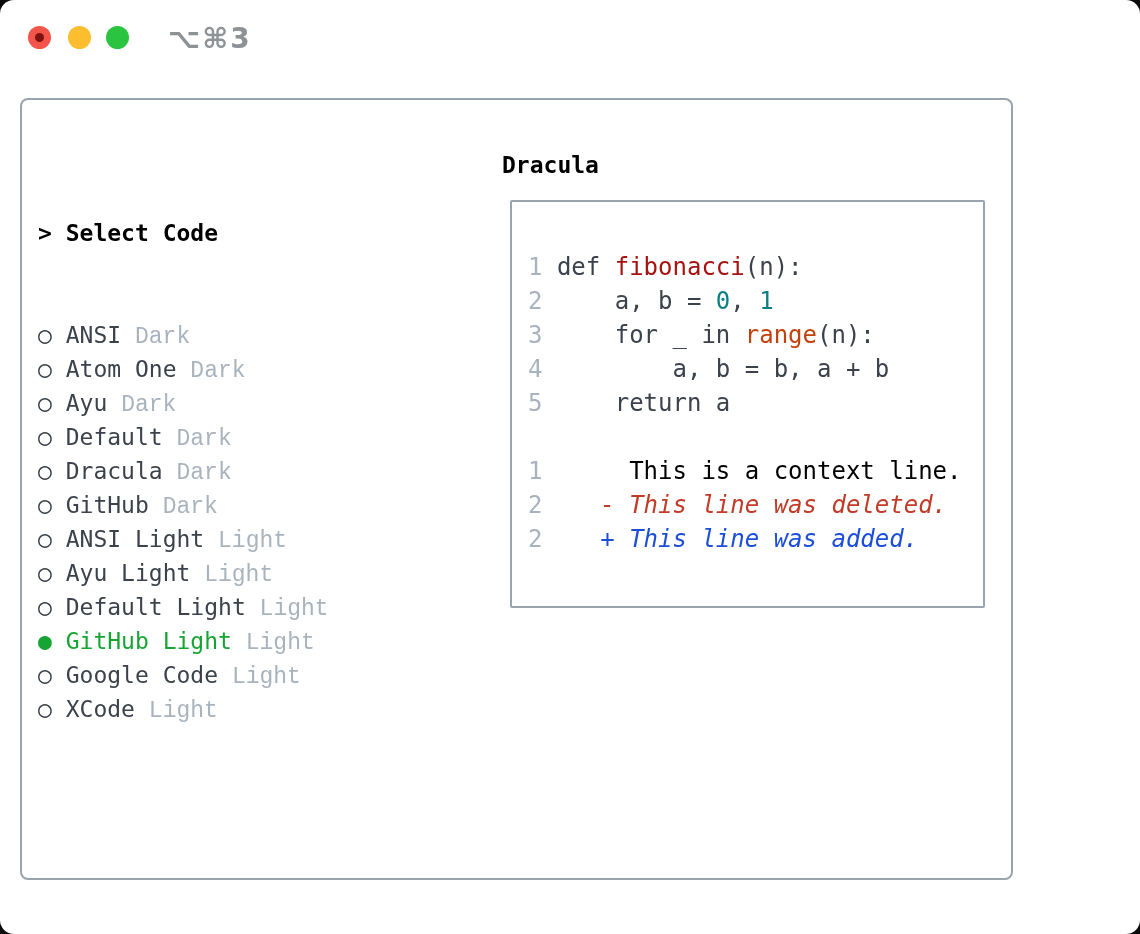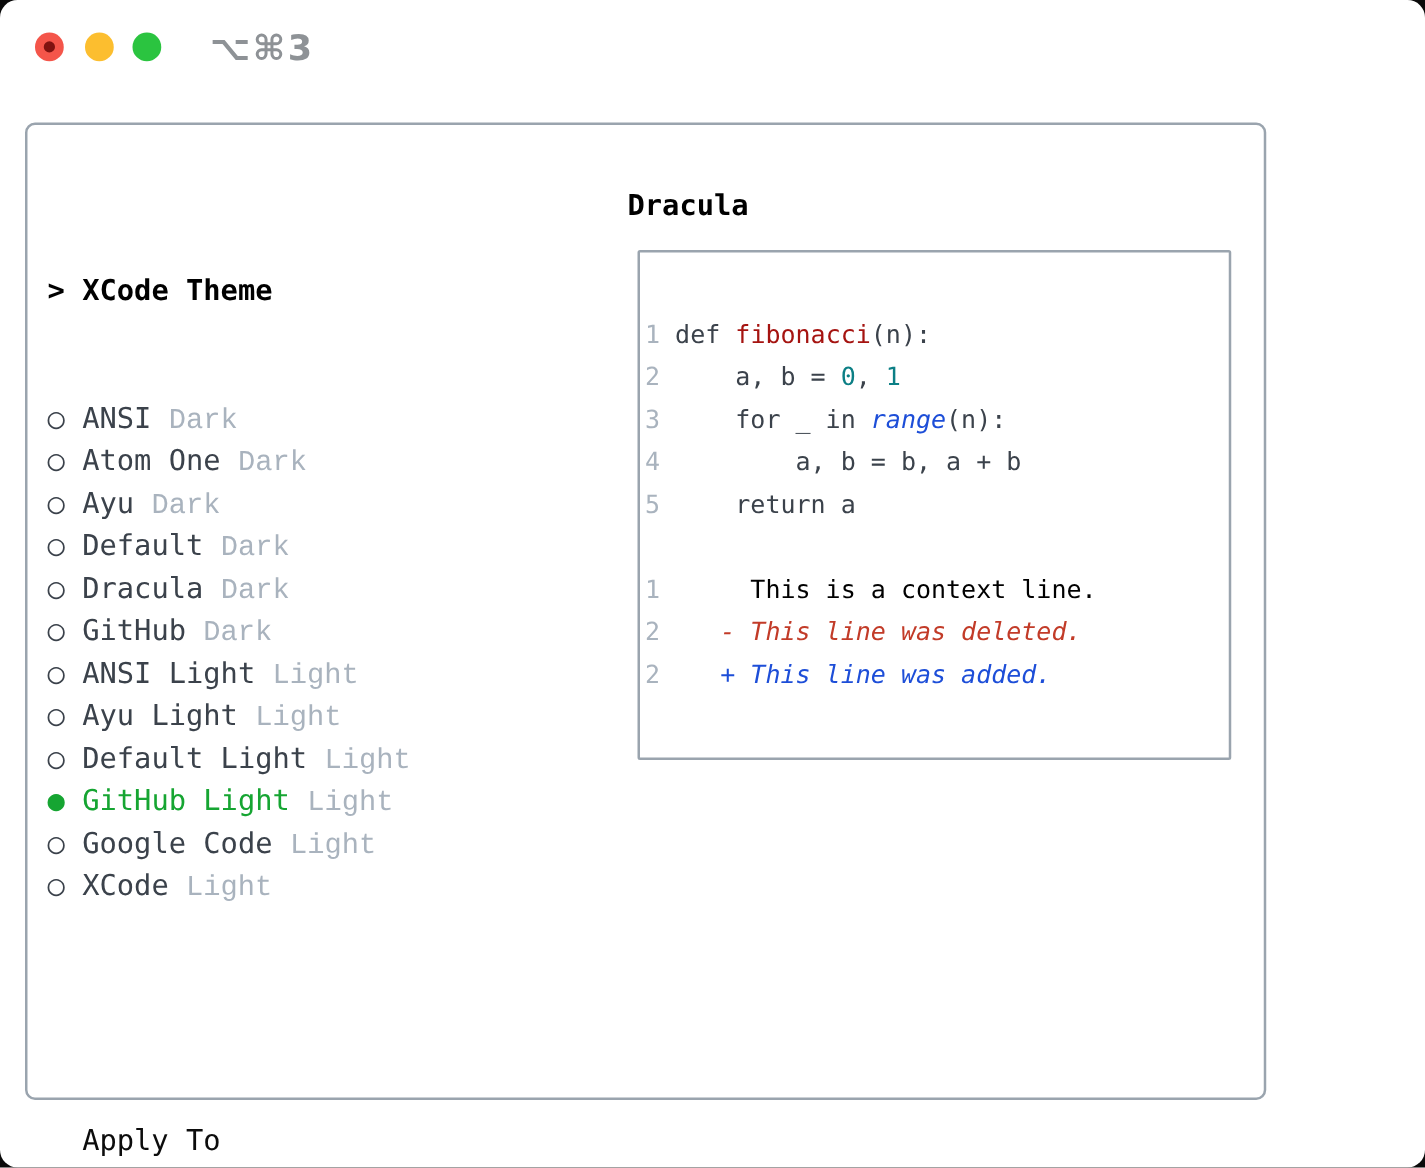--- a/index.html
+++ b/index.html
@@ -60,51 +60,50 @@
     font-size:23px; line-height:34px; font-weight:bold; color:#000000;
   }
   .preview-box {
     position:absolute; left:510px; top:200px;
     width:475px; height:408px;
     box-sizing:border-box;
     border:2px solid #9aa4ae;
     border-radius:2px;
   }
   .code {
-    position:absolute; left:516px; top:250px;
-    font-size:20px; line-height:34px;
+    position:absolute; left:528px; top:250px;
+    font-size:24px; line-height:34px;
     white-space:pre;
   }
   .code .line { height:34px; }
   .ln  { color:#a9b3be; }
   .pl  { color:#3b424b; }
   .fn  { color:#a51310; }
   .nm  { color:#0c7f85; }
-  .bi  { color:#1d4ed8;font-style:italic; }
+  .bi  { color:#c2410c; }
   .ctx { color:#000000; }
   .del { color:#c23b28;font-style:italic; }
   .add { color:#1d4ed8;font-style:italic; }
 </style>
 </head>
 <body>
 
 <div class="window">
 
   <span class="traffic red"></span>
   <span class="traffic yellow"></span>
   <span class="traffic green"></span>
   <span class="win-title">⌥⌘3</span>
 
   <div class="panel"></div>
 
   <div class="left-col">
-    <div class="row hdr"><span>&gt;</span> <span>XCode Theme</span></div>
+    <div class="row hdr"><span>&gt;</span> <span>Select Code</span></div>
     <div><div class="row"><span class="marker">○</span> <span class="">ANSI</span> <span class="variant">Dark</span></div><div class="row"><span class="marker">○</span> <span class="">Atom One</span> <span class="variant">Dark</span></div><div class="row"><span class="marker">○</span> <span class="">Ayu</span> <span class="variant">Dark</span></div><div class="row"><span class="marker">○</span> <span class="">Default</span> <span class="variant">Dark</span></div><div class="row"><span class="marker">○</span> <span class="">Dracula</span> <span class="variant">Dark</span></div><div class="row"><span class="marker">○</span> <span class="">GitHub</span> <span class="variant">Dark</span></div><div class="row"><span class="marker">○</span> <span class="">ANSI Light</span> <span class="variant">Light</span></div><div class="row"><span class="marker">○</span> <span class="">Ayu Light</span> <span class="variant">Light</span></div><div class="row"><span class="marker">○</span> <span class="">Default Light</span> <span class="variant">Light</span></div><div class="row"><span class="marker green">●</span> <span class="green">GitHub Light</span> <span class="variant">Light</span></div><div class="row"><span class="marker">○</span> <span class="">Google Code</span> <span class="variant">Light</span></div><div class="row"><span class="marker">○</span> <span class="">XCode</span> <span class="variant">Light</span></div></div>
     <div class="row"> </div>
-    <div class="row black">  <span>Apply To</span></div>
     
     
     
   </div>
 
   <div class="preview-hdr">Dracula</div>
 
   <div class="preview-box"></div>
 
   <div class="code"><div class="line"><span class="ln">1</span><span class="pl"> def </span><span class="fn">fibonacci</span><span class="pl">(n):</span></div><div class="line"><span class="ln">2</span><span class="pl">     a, b = </span><span class="nm">0</span><span class="pl">, </span><span class="nm">1</span></div><div class="line"><span class="ln">3</span><span class="pl">     for _ in </span><span class="bi">range</span><span class="pl">(n):</span></div><div class="line"><span class="ln">4</span><span class="pl">         a, b = b, a + b</span></div><div class="line"><span class="ln">5</span><span class="pl">     return a</span></div><div class="line"> </div><div class="line"><span class="ln">1</span><span class="ctx">      This is a context line.</span></div><div class="line"><span class="ln">2</span><span class="del">    - This line was deleted.</span></div><div class="line"><span class="ln">2</span><span class="add">    + This line was added.</span></div></div>

